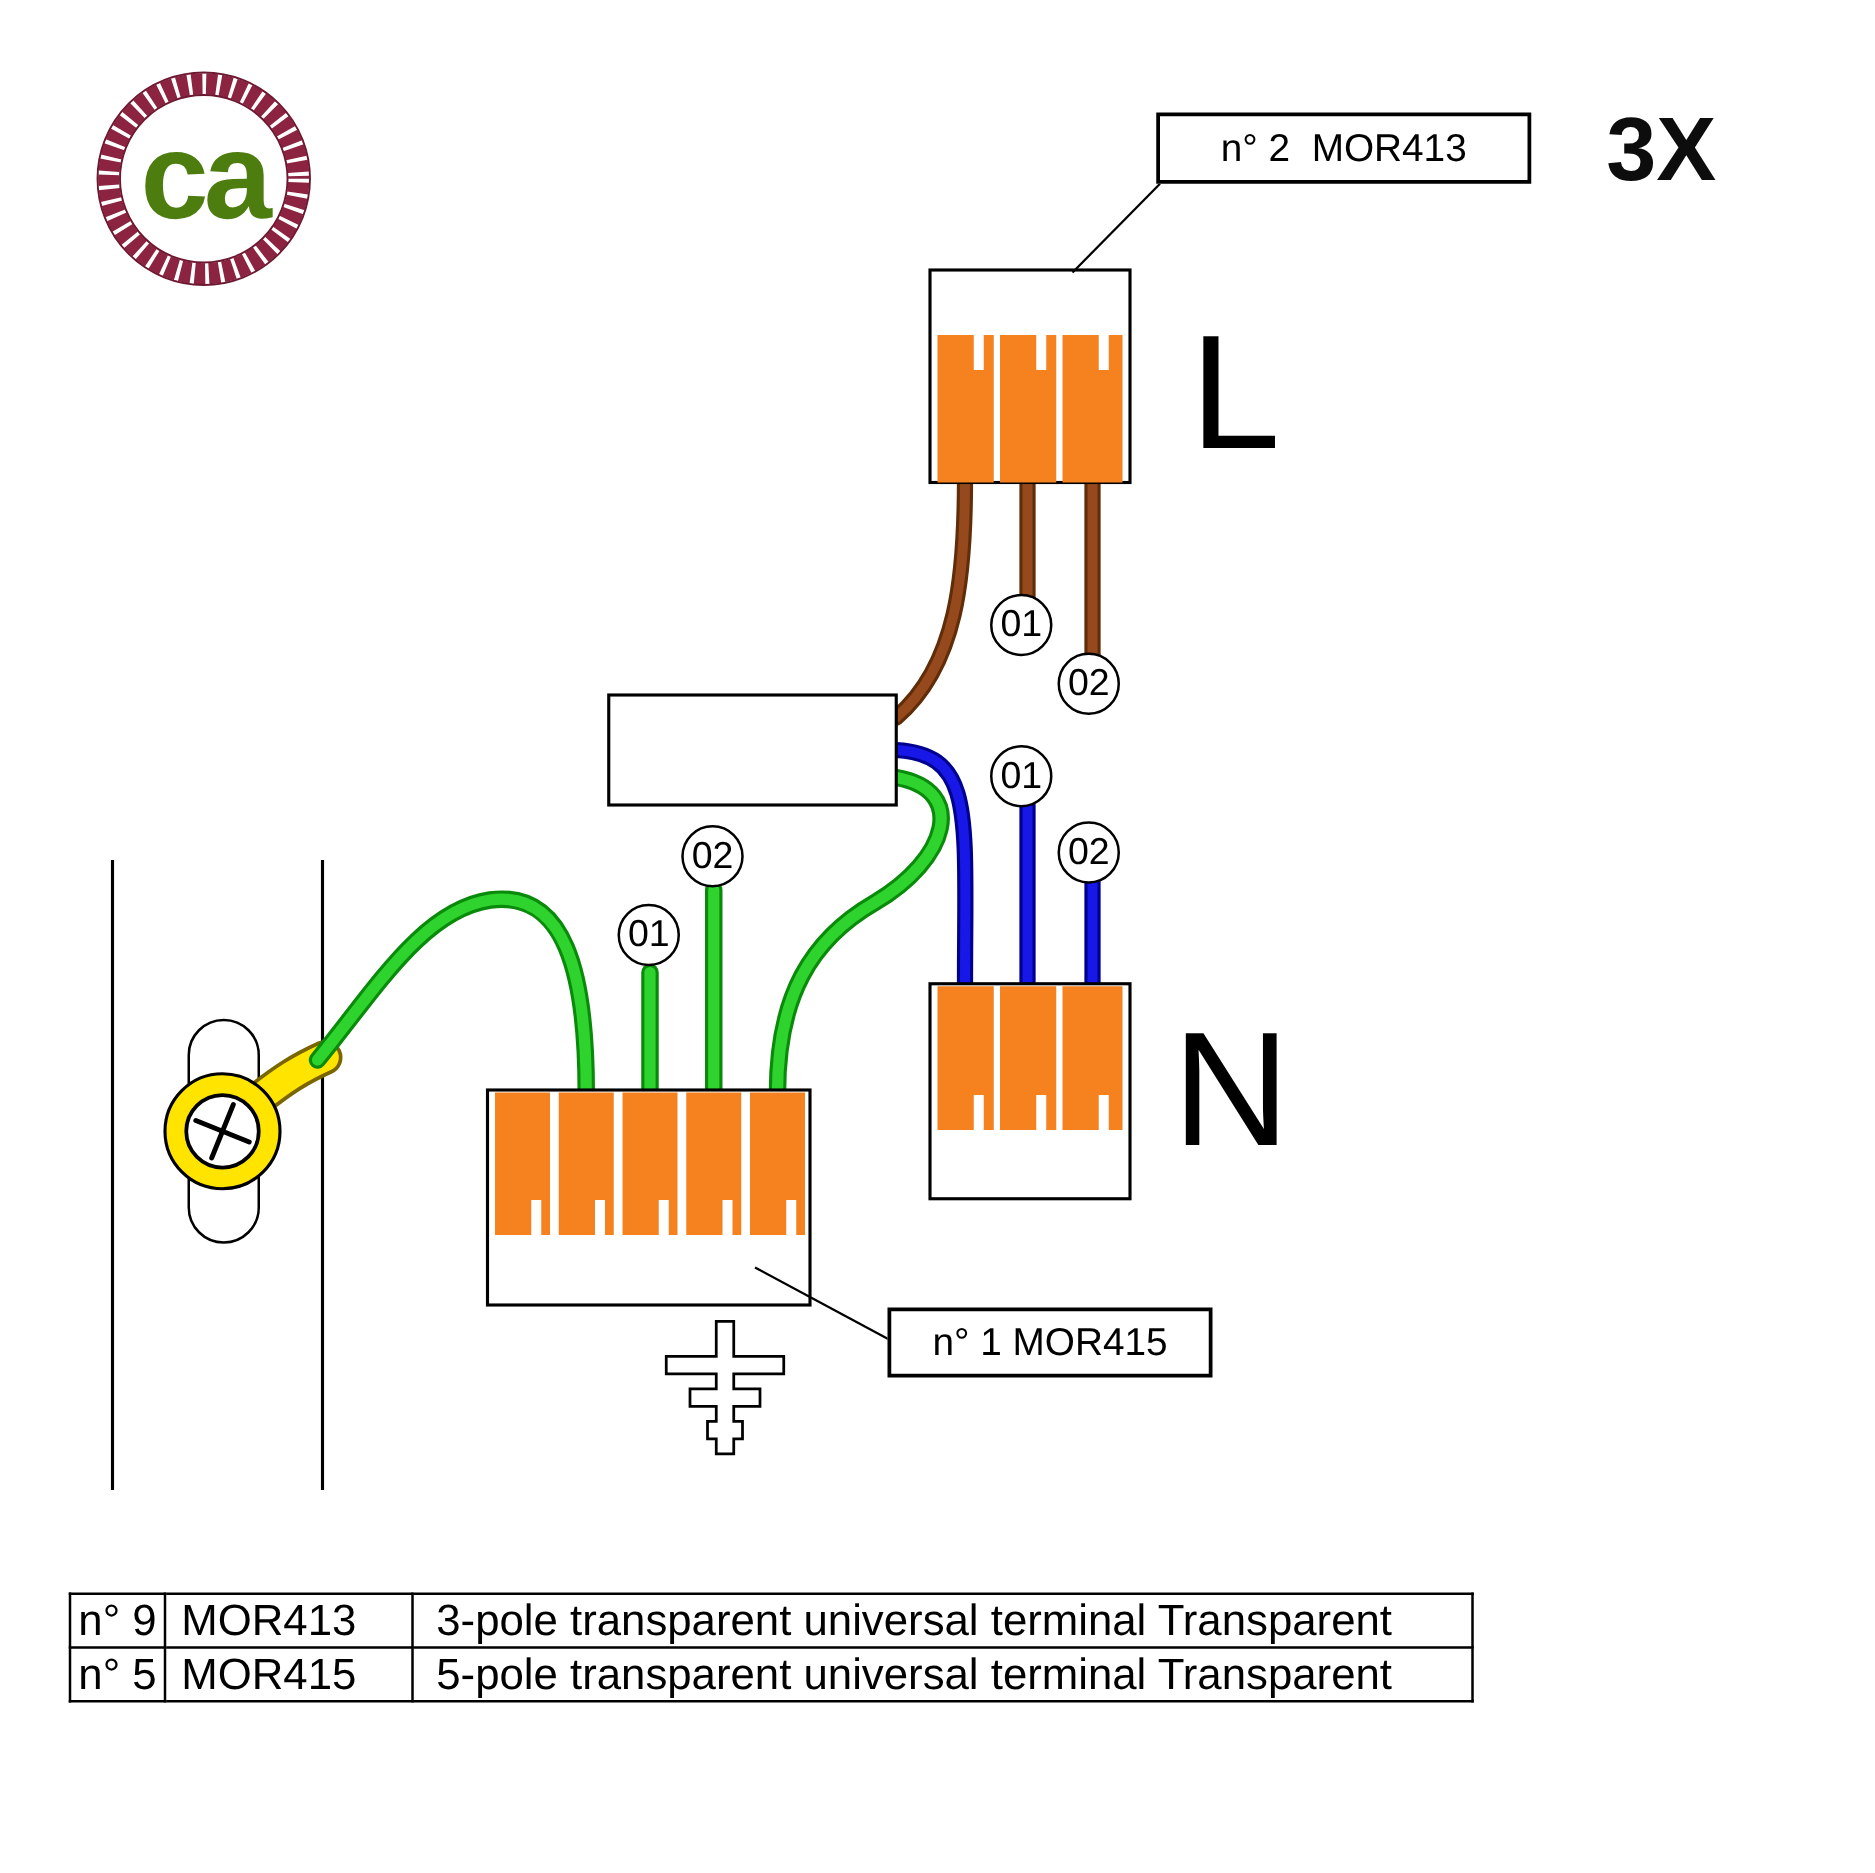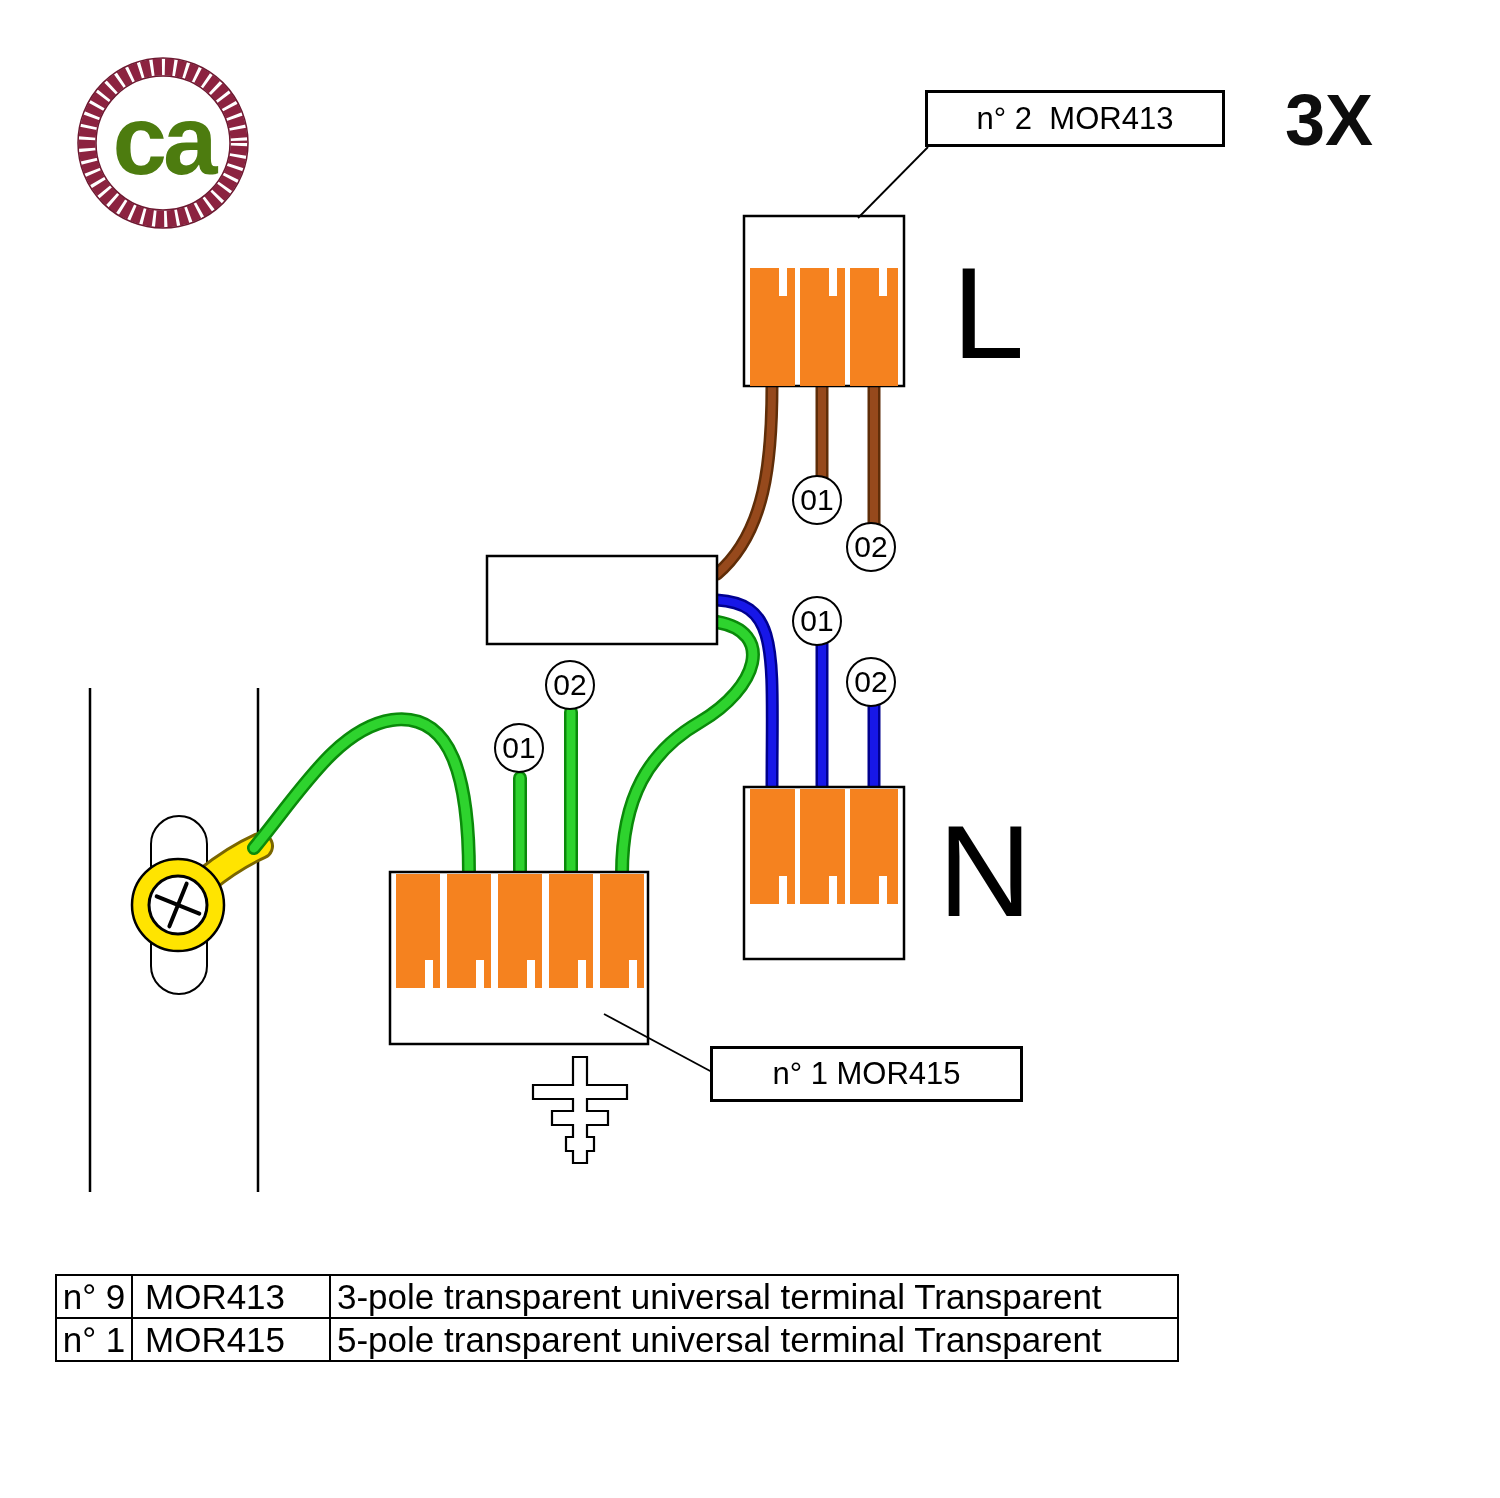--- a/index.html
+++ b/index.html
@@ -30,21 +30,21 @@
   .parts-table{
     position:absolute;left:55px;top:1274px;width:1124px;
     border-collapse:collapse;table-layout:fixed;
   }
   .parts-table td{
     border:2.5px solid #000;height:41px;font-size:35px;color:#000;
     padding:0 12px;white-space:nowrap;overflow:hidden;
   }
   .parts-table td.qty{width:66px;text-align:center;padding:0 4px;}
   .parts-table td.code{width:172px;text-align:left;}
-  .parts-table td.desc{text-align:left;padding-left:6px;}
+  .parts-table td.desc{text-align:left;padding-left:18px;}
 </style>
 </head>
 <body>
 
 <div id="stage">
 
   <svg class="abs" style="left:0;top:0" width="1500" height="1498" viewBox="0 0 1500 1498">
 
     <line x1="90" y1="688" x2="90" y2="1192" stroke="#000" stroke-width="2.5"></line>
     <line x1="258" y1="688" x2="258" y2="1192" stroke="#000" stroke-width="2.5"></line>
@@ -149,39 +149,39 @@
   <div class="label-box" style="left:925px;top:90px;width:300px;height:57px;">
     <span>n° 2  MOR413</span>
   </div>
 
   <div class="multiplier" style="left:1285px;top:84px;">3X</div>
 
   <div class="big-letter" style="left:952px;top:248px;">L</div>
 
   <div class="big-letter" style="left:938px;top:806px;">N</div>
 
-  <div class="label-box" style="left:710px;top:1046px;width:313px;height:56px;">
+  <div class="label-box" style="left:710px;top:1046px;width:260px;height:56px;">
     <span>n° 1 MOR415</span>
   </div>
 
   <div class="tag" style="left:792px;top:475px;">01</div>
   <div class="tag" style="left:846px;top:522px;">02</div>
   <div class="tag" style="left:792px;top:596px;">01</div>
   <div class="tag" style="left:846px;top:657px;">02</div>
   <div class="tag" style="left:545px;top:660px;">02</div>
   <div class="tag" style="left:494px;top:723px;">01</div>
 
   <table class="parts-table">
     <tbody>
       <tr>
         <td class="qty">n° 9</td>
         <td class="code">MOR413</td>
         <td class="desc">3-pole transparent universal terminal Transparent</td>
       </tr>
       <tr>
-        <td class="qty">n° 1</td>
+        <td class="qty">n° 5</td>
         <td class="code">MOR415</td>
         <td class="desc">5-pole transparent universal terminal Transparent</td>
       </tr>
     </tbody>
   </table>
 
 </div>
 
 </body></html>

